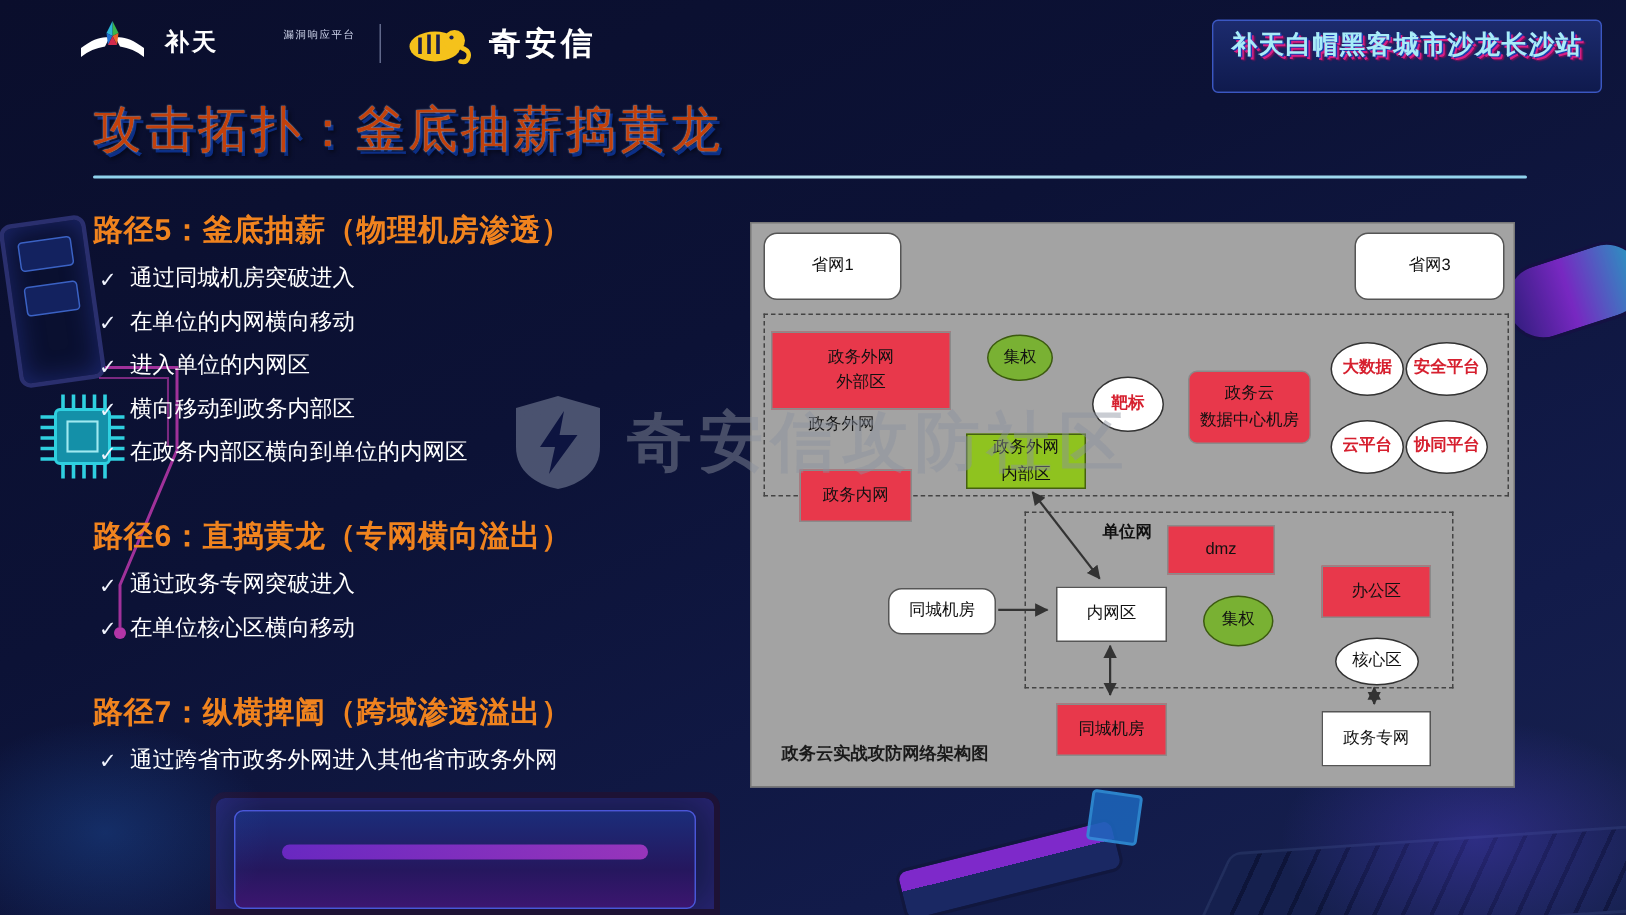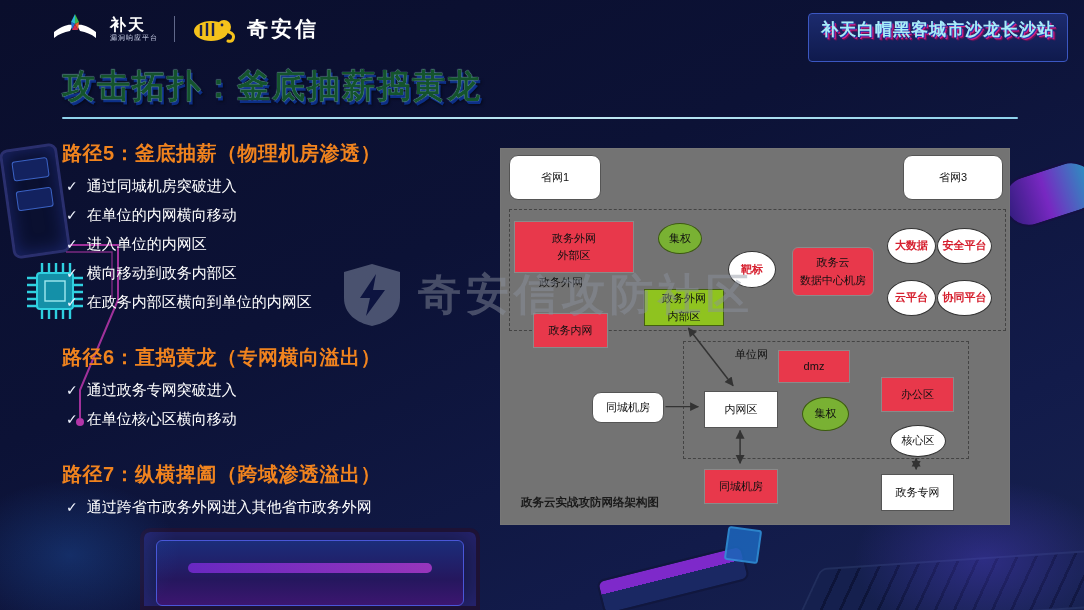--- a/index.html
+++ b/index.html
@@ -40,53 +40,53 @@
   .deco-chip2 { left:726px; top:528px; width:34px; height:34px; background:#1c63b8;
     border:2px solid #2f8fd8; border-radius:3px; transform:rotate(8deg); opacity:.9; }
   .deco-glow-br { right:-30px; bottom:-30px; width:260px; height:160px;
     background:radial-gradient(closest-side,rgba(90,70,230,.35),transparent); }
   .deco-glow-bl { left:-40px; bottom:-20px; width:220px; height:150px;
     background:radial-gradient(closest-side,rgba(40,120,230,.25),transparent); }
 
   
   .header { position:absolute; left:0; top:0; width:100%; height:60px; }
   .brand { position:absolute; left:52px; top:12px; display:flex; align-items:center; gap:12px; }
-  .butian-text { display:flex; flex-direction:column; line-height:1.1; }
+  .butian-text { display:flex; flex-direction:row; line-height:1.1;gap:43px; }
   .butian-name { color:#fff; font-weight:bold; font-size:16px; letter-spacing:2px; }
   .butian-sub { color:#cdd3ea; font-size:7px; letter-spacing:1px; }
   .brand-divider { width:1px; height:26px; background:#9aa3c8; opacity:.6; margin:0 4px; }
   .qax-name { color:#fff; font-weight:bold; font-size:21px; letter-spacing:3px; }
   .badge { position:absolute; right:16px; top:13px; padding:4px 12px 20px;
     background:linear-gradient(180deg,#1c2b6e,#0f1a4d);
     border:1px solid #3b57c2; border-radius:4px;
     font-size:17px; font-weight:bold; letter-spacing:1px; color:#a8ecf8;
     text-shadow:1px 1px 0 #1a3bb0, 2px 2px 0 #d81f85, 3px 3px 1px #7c1057; }
 
   
-  .page-title { position:absolute; left:62px; top:64px; font-size:33px; font-weight:bold;
-    letter-spacing:2px; color:#14532d;
+  .page-title { position:absolute; left:62px; top:64px; font-size:33px; font-weight:normal;
+    letter-spacing:2px; color:#c2410c;
     text-shadow:0 0 1px #bfe3ff, 2px 3px 0 #0c2f86, 3px 4px 3px rgba(0,0,0,.55); }
   .title-divider { position:absolute; left:62px; top:117px; width:956px; height:2px;
     background:linear-gradient(90deg,#8fd2ec,#bfe7f2 55%,#8fd2ec); border-radius:1px; }
 
   
   .left-col { position:absolute; left:62px; top:140px; width:425px; }
   .path-heading { color:#f0831e; font-size:20px; font-weight:bold; letter-spacing:.5px; margin-bottom:10px; }
   .check-item { display:flex; align-items:flex-start; gap:9px; color:#ffffff; font-size:15px;
     line-height:18px; margin-bottom:11px; padding-left:4px; }
   .chk { font-size:14px; color:#f2f5ff; }
   .path-section + .path-section { margin-top:33px; }
 
   
   .watermark { position:absolute; left:340px; top:262px; display:flex; align-items:center; gap:14px;
     pointer-events:none; z-index:5; }
   .wm-text { font-size:43px; font-weight:bold; letter-spacing:5px; color:rgba(140,146,160,.46); }
 
   
-  .panel { position:absolute; left:500px; top:148px; width:510px; height:377px; background:#737373;
+  .panel { position:absolute; left:500px; top:148px; width:510px; height:377px; background:#a3a3a3;
     border:1px solid #777; z-index:4; }
   .node { position:absolute; display:flex; flex-direction:column; align-items:center; justify-content:center;
     text-align:center; font-size:11px; color:#111; line-height:1.55; background:#fff;
     border:1.5px solid #555; }
   .rounded { border-radius:9px; }
   .red { background:#e8384b; border-color:#8a8a8a; }
   .green { background:#8fc31f; border-color:#44610f; }
   .ellipse { border-radius:50%; border:1.6px solid #333; }
   .green-ell { background:#79b133; border-color:#3c5a10; }
   .red-text { color:#d6202f; font-weight:bold; }
@@ -104,21 +104,21 @@
   .n-target { left:227px; top:102px; width:48px; height:37px; background:#fff; }
   .n-clouddc { left:291px; top:98px; width:82px; height:49px; border-radius:6px; }
   .n-bigdata { left:386px; top:79px; width:49px; height:36px; }
   .n-secplat { left:436px; top:79px; width:55px; height:36px; }
   .n-cloudplat { left:386px; top:131px; width:49px; height:36px; }
   .n-collab { left:436px; top:131px; width:55px; height:36px; }
   .l-extnet { left:38px; top:126px; }
   .n-innerzone { left:143px; top:140px; width:80px; height:37px; }
   .n-govintra { left:32px; top:164px; width:75px; height:35px; }
   .d-unit { left:182px; top:192px; width:286px; height:118px; }
-  .l-unitnet { left:234px; top:198px; }
+  .l-unitnet { left:234px; top:198px;font-weight:bold; }
   .n-dmz { left:277px; top:201px; width:72px; height:33px; }
   .n-office { left:380px; top:228px; width:73px; height:35px; }
   .n-idcL { left:91px; top:243px; width:72px; height:31px; }
   .n-intrazone { left:203px; top:242px; width:74px; height:37px; }
   .n-jq-bot { left:301px; top:248px; width:47px; height:34px; }
   .n-core { left:389px; top:276px; width:56px; height:32px; background:#fff; }
   .n-idcB { left:203px; top:320px; width:74px; height:35px; }
   .n-govpriv { left:380px; top:325px; width:73px; height:37px; }
 </style>
 </head>

